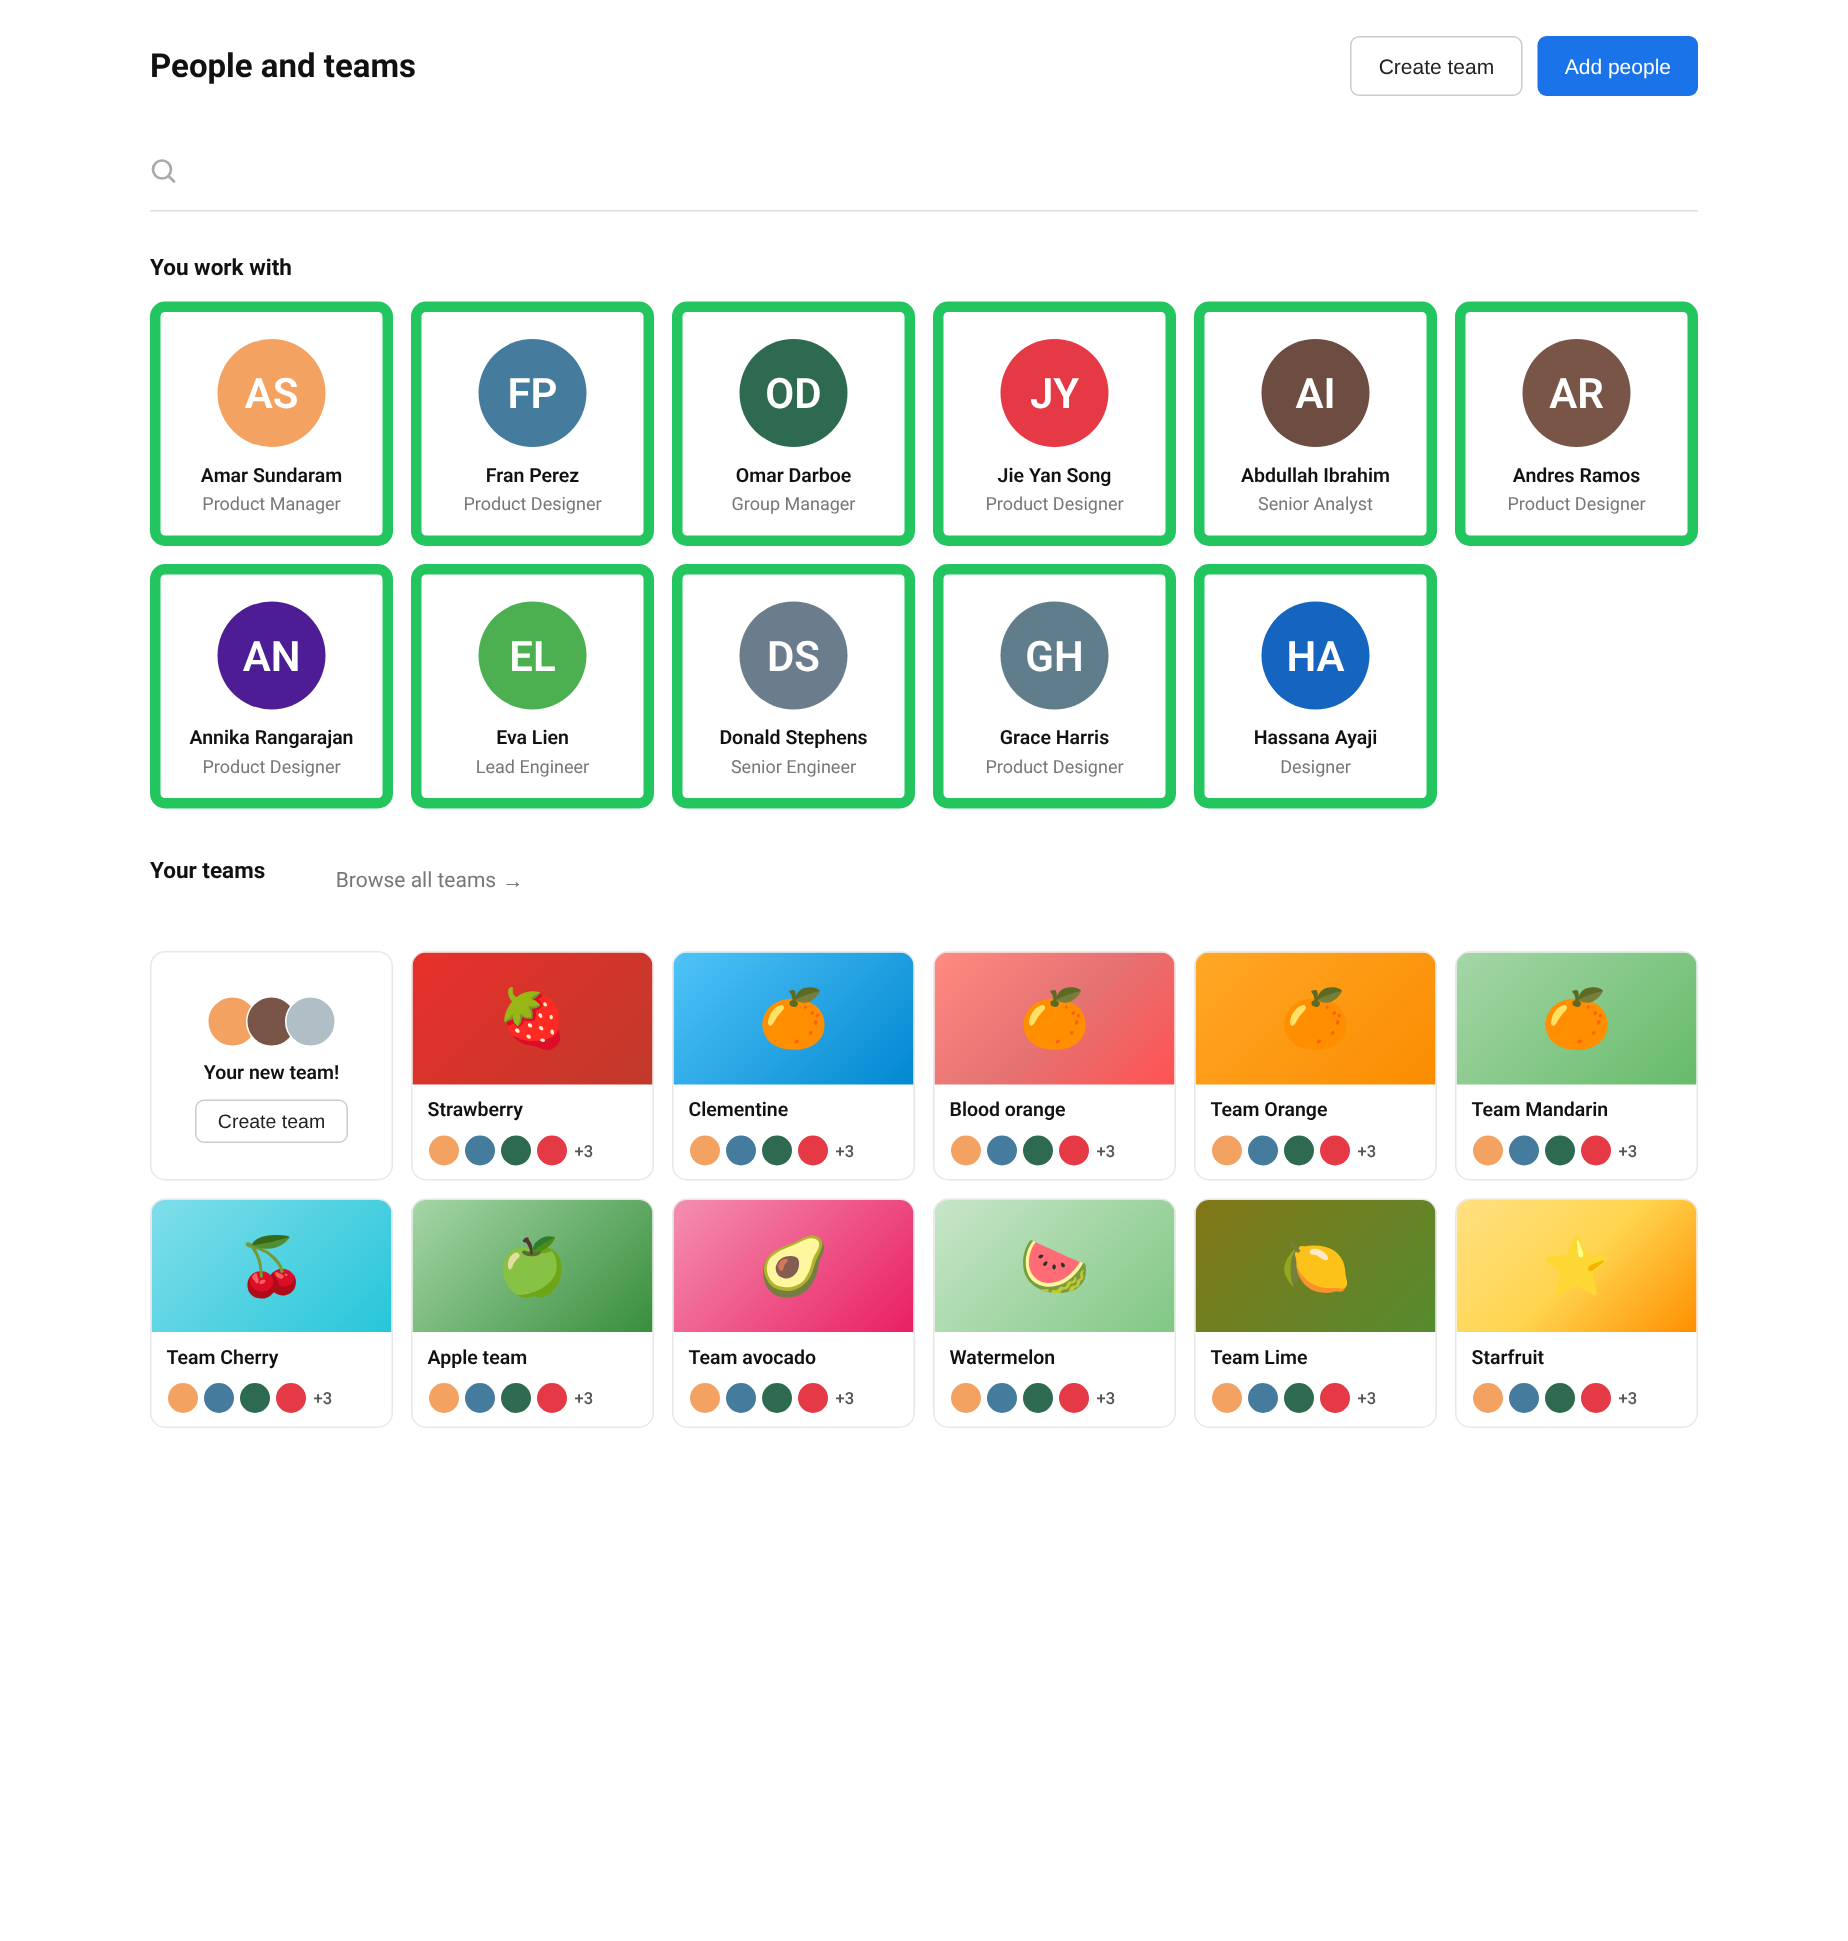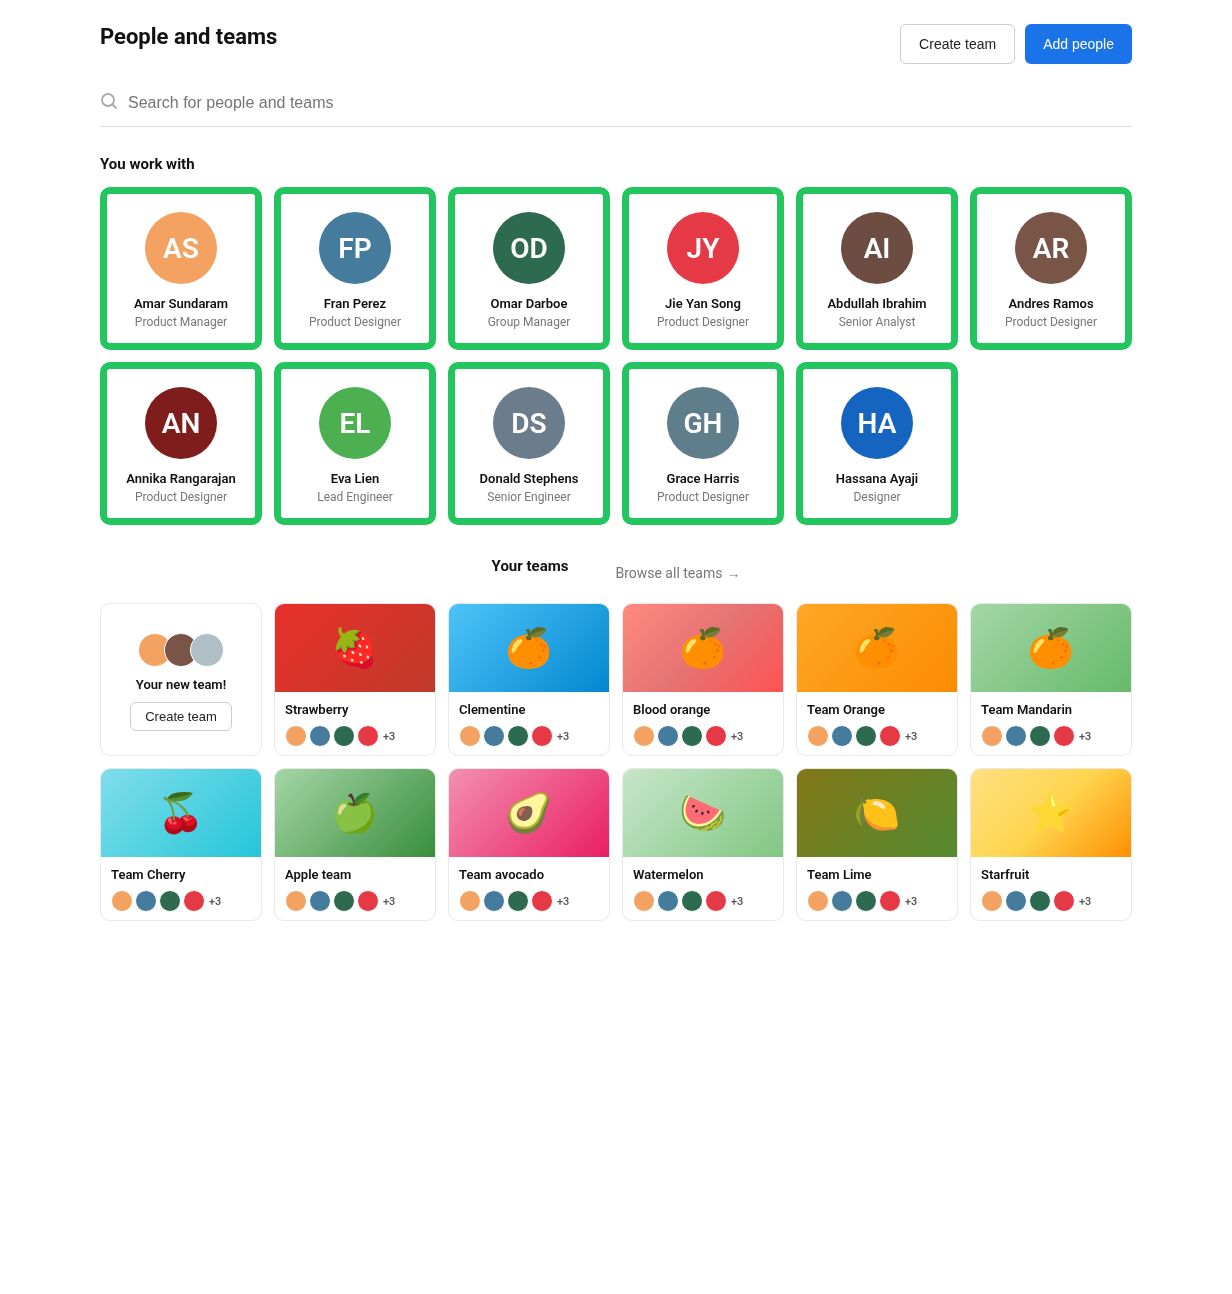--- a/index.html
+++ b/index.html
@@ -1,19 +1,19 @@
 <!DOCTYPE html>
 <html><head>
   <meta charset="utf-8">
   <style>
     * { box-sizing: border-box; margin: 0; padding: 0; }
     body { font-family: -apple-system, BlinkMacSystemFont, 'Segoe UI', Roboto, sans-serif; background: #fff; color: #1a1a1a; padding: 24px; max-width: 1080px; margin: 0 auto; }
 
     
-    .header { display: flex; justify-content: space-between; margin-bottom: 28px; gap: 36px; }
+    .header { display: flex; justify-content: space-between; align-items: center; margin-bottom: 41px; gap: 36px; }
     .header-title { font-size: 22px; font-weight: 700; color: #111; }
     .header-actions { display: flex; gap: 10px; }
     .btn-create-team { background: #fff; border: 1px solid #ccc; border-radius: 6px; padding: 8px 18px; font-size: 14px; cursor: pointer; color: #222; }
     .btn-add-people { background: #1a73e8; border: none; border-radius: 6px; padding: 12px 18px; font-size: 14px; cursor: pointer; color: #fff; font-weight: 500; }
 
     
     .search-container { display: flex; align-items: center; border-bottom: 1px solid #ddd; padding-bottom: 12px; margin-bottom: 28px; }
     .search-icon-wrap { margin-right: 10px; color: #aaa; font-size: 18px; }
     .search-input { border: none; outline: none; font-size: 16px; color: #aaa; width: 100%; background: transparent; }
 
@@ -21,21 +21,21 @@
     .section-title { font-size: 15px; font-weight: 700; margin-bottom: 14px; color: #111; }
 
     
     .people-grid { display: grid; grid-template-columns: repeat(6, 1fr); gap: 12px; margin-bottom: 32px; }
     .person-card { border: 7px solid #22c55e; border-radius: 10px; padding: 18px 12px 14px; display: flex; flex-direction: column; align-items: center; cursor: pointer; transition: box-shadow 0.15s; }
     .avatar { width: 72px; height: 72px; border-radius: 50%; background: #ccc; overflow: hidden; margin-bottom: 12px; display: flex; align-items: center; justify-content: center; font-size: 28px; font-weight: 600; color: #fff; }
     .person-name { font-size: 13px; font-weight: 600; text-align: center; margin-bottom: 4px; color: #111; }
     .person-role { font-size: 12px; color: #777; text-align: center; }
 
     
-    .teams-header { display: flex; justify-content: center; align-items: center; margin-bottom: 14px; gap: 47px; }
+    .teams-header { display: flex; justify-content: flex-start; align-items: center; margin-bottom: 31px; gap: 47px; }
     .browse-all { font-size: 14px; color: #777; cursor: pointer; text-decoration: none; display: flex; align-items: center; gap: 4px; }
 
     
     .teams-grid { display: grid; grid-template-columns: repeat(6, 1fr); gap: 12px; margin-bottom: 12px; }
     .team-card { border: 1px solid #e8e8e8; border-radius: 10px; overflow: hidden; cursor: pointer; transition: box-shadow 0.15s; }
     .team-image { width: 100%; height: 88px; object-fit: cover; display: flex; align-items: center; justify-content: center; font-size: 36px; }
     .team-card-body { padding: 10px 10px 8px; }
     .team-name { font-size: 13px; font-weight: 600; color: #111; margin-bottom: 8px; }
     .team-members { display: flex; align-items: center; gap: 2px; }
     .member-avatar { width: 22px; height: 22px; border-radius: 50%; background: #bbb; border: 1.5px solid #fff; overflow: hidden; display: flex; align-items: center; justify-content: center; font-size: 9px; color: #fff; font-weight: 600; }
@@ -60,21 +60,21 @@
     .team-img-lime { background: linear-gradient(135deg, #827717, #558b2f); display: flex; align-items: center; justify-content: center; }
     .team-img-starfruit { background: linear-gradient(135deg, #ffe082, #ffd54f, #ff8f00); display: flex; align-items: center; justify-content: center; }
 
     
     .av-1 { background: #f4a261; }
     .av-2 { background: #457b9d; }
     .av-3 { background: #2d6a4f; }
     .av-4 { background: #e63946; }
     .av-5 { background: #6d4c41; }
     .av-6 { background: #795548; }
-    .av-7 { background: #7f1d1d; }
+    .av-7 { background: #4c1d95; }
     .av-8 { background: #e91e8c; }
     .av-9 { background: #6b7c8d; }
     .av-10 { background: #4caf50; }
     .av-11 { background: #607d8b; }
     .av-12 { background: #1565c0; }
   </style>
 </head>
 <body>
 
 <div class="header">
@@ -85,21 +85,20 @@
   </div>
 </div>
 
 <div class="search-container">
   <div class="search-icon-wrap">
     <svg width="18" height="18" viewBox="0 0 18 18" fill="none">
       <circle cx="8" cy="8" r="6" stroke="#aaa" stroke-width="1.8"></circle>
       <line x1="12.5" y1="12.5" x2="16" y2="16" stroke="#aaa" stroke-width="1.8" stroke-linecap="round"></line>
     </svg>
   </div>
-  <input class="search-input" type="text" placeholder="Search for people and teams" style="">
 </div>
 
 <div>
   <div class="section-title">You work with</div>
   <div class="people-grid" id="people-grid">
       <div class="person-card">
     <div class="avatar av-1">AS</div>
     <div class="person-name">Amar Sundaram</div>
     <div class="person-role">Product Manager</div>
   </div>

